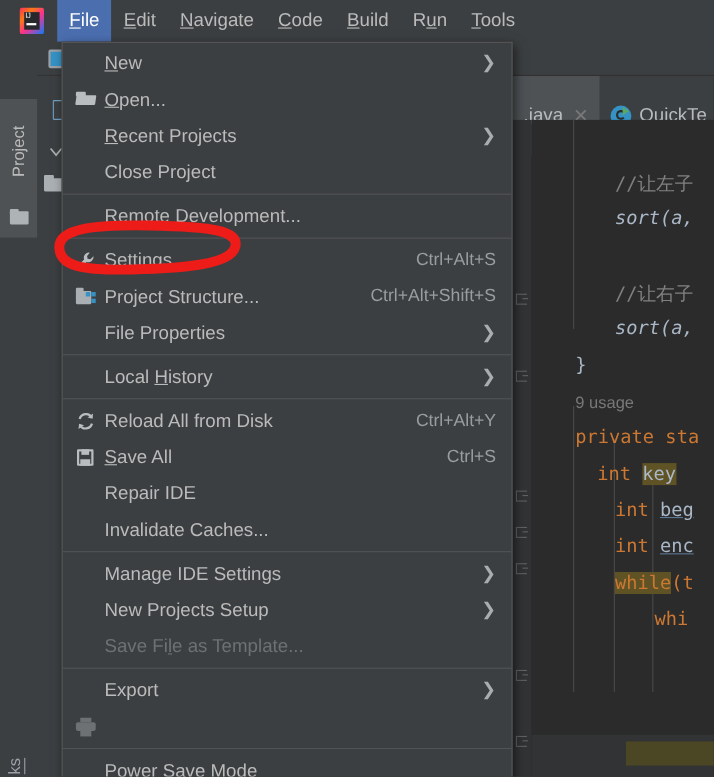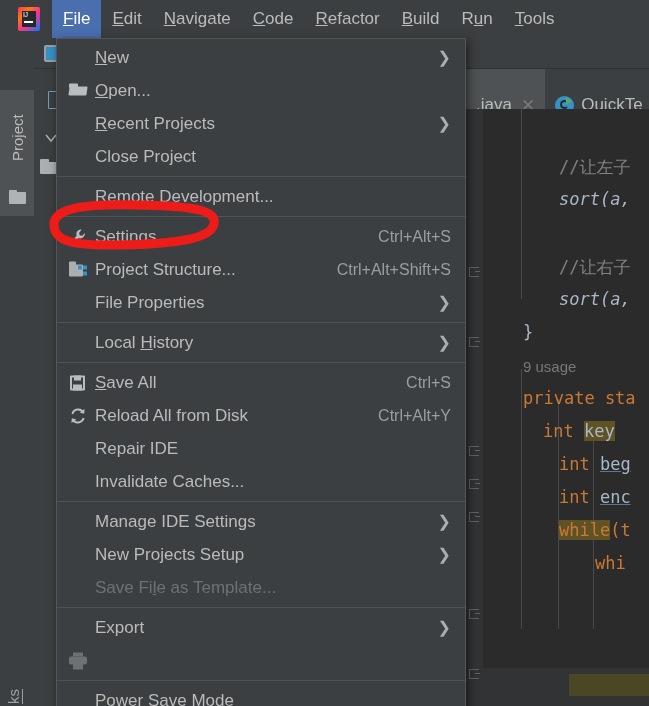--- a/index.html
+++ b/index.html
@@ -379,23 +379,20 @@
           <span class="mn"><u>F</u>ile</span>
         </div>
         <div class="mb-item">
           <span class="mn"><u>E</u>dit</span>
         </div>
         <div class="mb-item">
           <span class="mn"><u>N</u>avigate</span>
         </div>
         <div class="mb-item">
           <span class="mn"><u>C</u>ode</span>
-        </div>
-        <div class="mb-item">
-          <span class="mn"><u>R</u>efactor</span>
         </div>
         <div class="mb-item">
           <span class="mn"><u>B</u>uild</span>
         </div>
         <div class="mb-item">
           <span class="mn">R<u>u</u>n</span>
         </div>
         <div class="mb-item">
           <span class="mn"><u>T</u>ools</span>
         </div>
@@ -528,41 +525,41 @@
         <span class="label">File Properties</span>
         <span class="arrow">❯</span>
       </div>
       <div class="sep"></div>
       <div class="mi">
         <span class="label">Local <u>H</u>istory</span>
         <span class="arrow">❯</span>
       </div>
       <div class="sep"></div>
       <div class="mi">
-        <div class="mico ico-save">
-          <div class="body"></div>
-          <div class="top"></div>
-          <div class="bot"></div>
-        </div>
-        <span class="label"><u>S</u>ave All</span>
-        <span class="accel">Ctrl+S</span>
-      </div>
-      <div class="mi">
         <div class="mico ico-reload">
           <svg width="18" height="17" viewBox="0 0 18 17">
             <path d="M14.5 5.2 A6 6 0 0 0 3.4 6.4" stroke="#b9bdbf" stroke-width="2" fill="none"></path>
             <path d="M3.5 11.8 A6 6 0 0 0 14.6 10.6" stroke="#b9bdbf" stroke-width="2" fill="none"></path>
             <path d="M15.6 1.5 L15.1 6.2 L10.6 5.0 Z" fill="#b9bdbf"></path>
             <path d="M2.4 15.5 L2.9 10.8 L7.4 12.0 Z" fill="#b9bdbf"></path>
           </svg>
         </div>
         <span class="label">Reload All from Disk</span>
         <span class="accel">Ctrl+Alt+Y</span>
       </div>
       <div class="mi">
+        <div class="mico ico-save">
+          <div class="body"></div>
+          <div class="top"></div>
+          <div class="bot"></div>
+        </div>
+        <span class="label"><u>S</u>ave All</span>
+        <span class="accel">Ctrl+S</span>
+      </div>
+      <div class="mi">
         <span class="label">Repair IDE</span>
       </div>
       <div class="mi">
         <span class="label">Invalidate Caches...</span>
       </div>
       <div class="sep"></div>
       <div class="mi">
         <span class="label">Manage IDE Settings</span>
         <span class="arrow">❯</span>
       </div>

